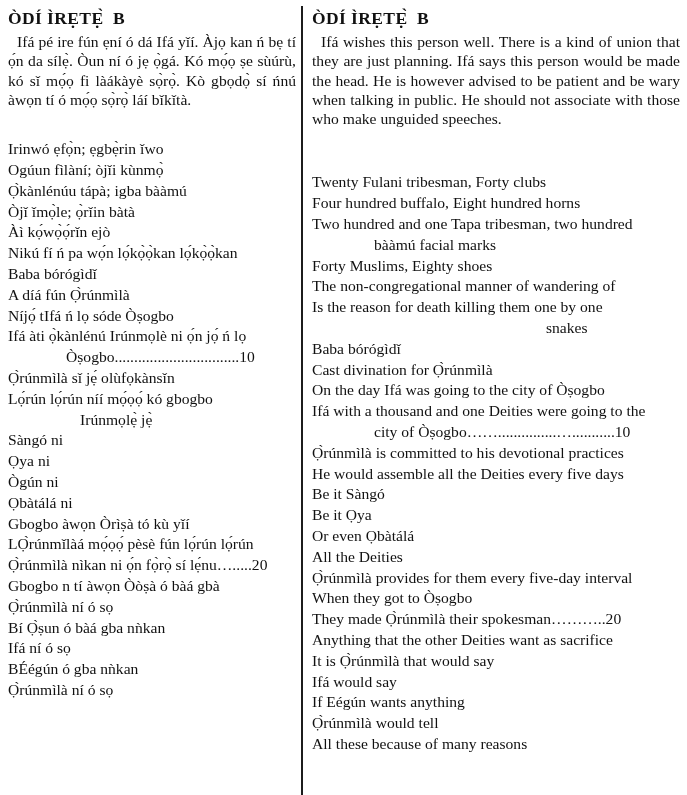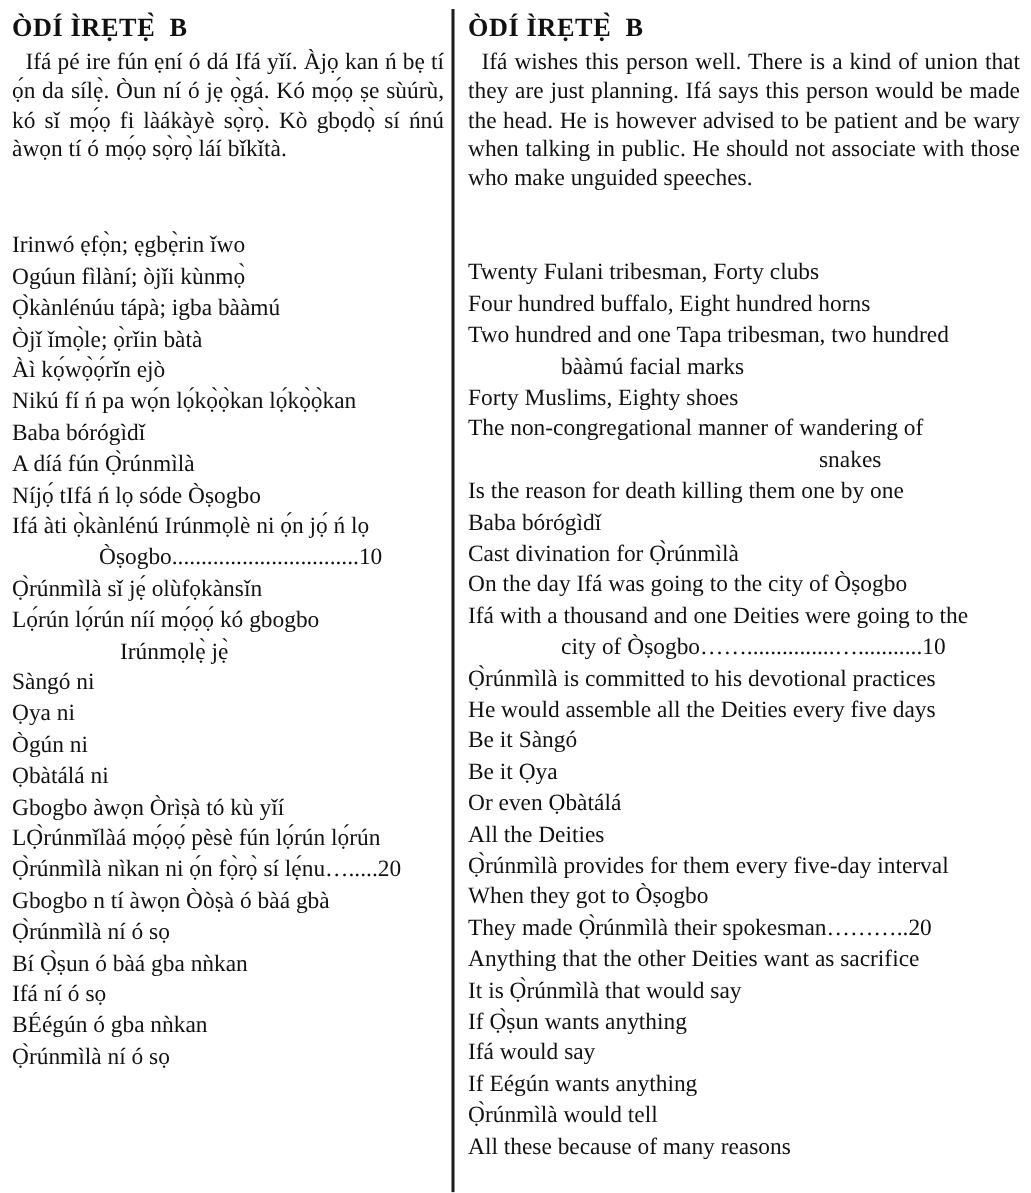--- a/index.html
+++ b/index.html
@@ -46,21 +46,21 @@
     margin: 0;
     font-size: 15.6px;
     line-height: 19.3px;
     text-align: justify;
     text-indent: 9px;
   }
   .verse {
     font-size: 15.6px;
     line-height: 20.8px;
   }
-  .col-left  .verse { margin-top: 45px; }
+  .col-left  .verse { margin-top: 30px; }
   .col-right .verse { margin-top: 44px; }
   .verse-line { white-space: nowrap; }
   .col-left  .ind1 { padding-left: 58px; }
   .col-left  .ind2 { padding-left: 72px; }
   .col-right .ind1 { padding-left: 62px; }
   .col-right .ind2 { padding-left: 234px; }
 </style>
 </head>
 <body>
 
@@ -104,38 +104,37 @@
   <div class="col col-right">
     <h1>ÒDÍ ÌRẸTẸ̀  B</h1>
     <p class="intro">Ifá wishes this person well. There is a kind of union that they are just planning. Ifá says this person would be made the head. He is however advised to be patient and be wary when talking in public. He should not associate with those who make unguided speeches.</p>
     <div class="verse">
         <div class="verse-line ind0">Twenty Fulani tribesman, Forty clubs</div>
         <div class="verse-line ind0">Four hundred buffalo, Eight hundred horns</div>
         <div class="verse-line ind0">Two hundred and one Tapa tribesman, two hundred</div>
         <div class="verse-line ind1">bààmú facial marks</div>
         <div class="verse-line ind0">Forty Muslims, Eighty shoes</div>
         <div class="verse-line ind0">The non-congregational manner of wandering of</div>
+        <div class="verse-line ind0">Is the reason for death killing them one by one</div>
         <div class="verse-line ind2">snakes</div>
-        <div class="verse-line ind0">Is the reason for death killing them one by one</div>
         <div class="verse-line ind0">Baba bórógìdǐ</div>
         <div class="verse-line ind0">Cast divination for Ọ̀rúnmìlà</div>
         <div class="verse-line ind0">On the day Ifá was going to the city of Òṣogbo</div>
         <div class="verse-line ind0">Ifá with a thousand and one Deities were going to the</div>
         <div class="verse-line ind1">city of Òṣogbo……...............…...........10</div>
         <div class="verse-line ind0">Ọ̀rúnmìlà is committed to his devotional practices</div>
         <div class="verse-line ind0">He would assemble all the Deities every five days</div>
         <div class="verse-line ind0">Be it Sàngó</div>
         <div class="verse-line ind0">Be it Ọya</div>
         <div class="verse-line ind0">Or even Ọbàtálá</div>
         <div class="verse-line ind0">All the Deities</div>
         <div class="verse-line ind0">Ọ̀rúnmìlà provides for them every five-day interval</div>
         <div class="verse-line ind0">When they got to Òṣogbo</div>
         <div class="verse-line ind0">They made Ọ̀rúnmìlà their spokesman………..20</div>
         <div class="verse-line ind0">Anything that the other Deities want as sacrifice</div>
         <div class="verse-line ind0">It is Ọ̀rúnmìlà that would say</div>
-        <div class="verse-line ind0">If Ọ̀ṣun wants anything</div>
         <div class="verse-line ind0">Ifá would say</div>
         <div class="verse-line ind0">If Eégún wants anything</div>
         <div class="verse-line ind0">Ọ̀rúnmìlà would tell</div>
         <div class="verse-line ind0">All these because of many reasons</div>
       </div>
   </div>
 </div>
 
 </body></html>

